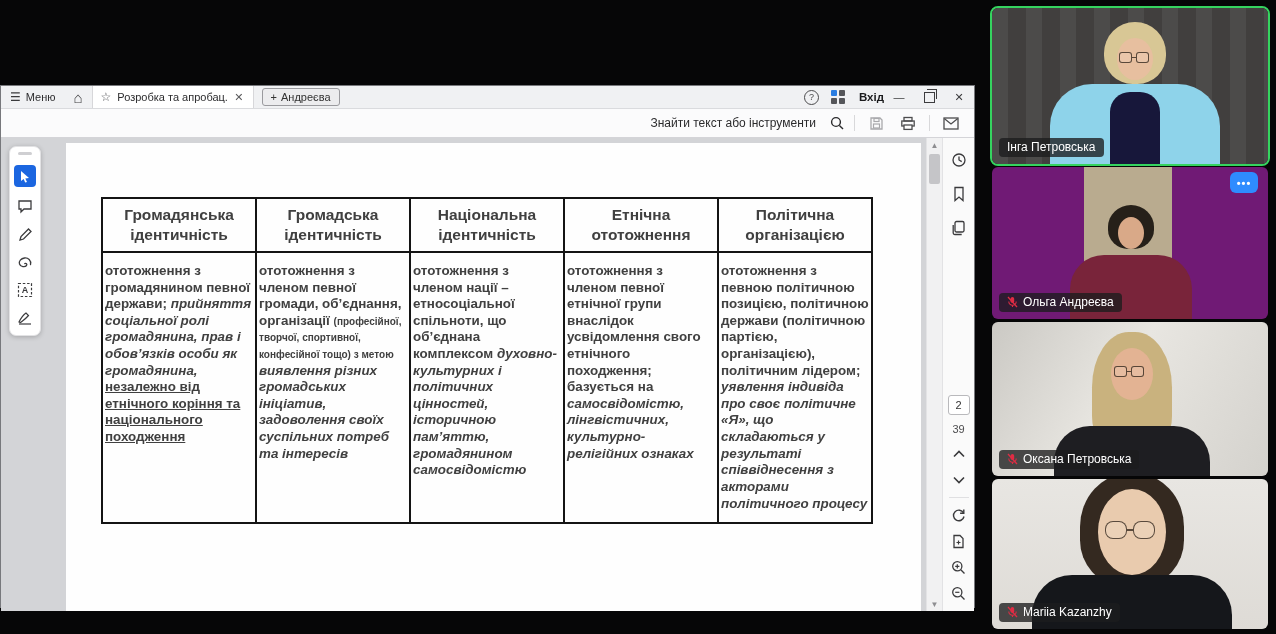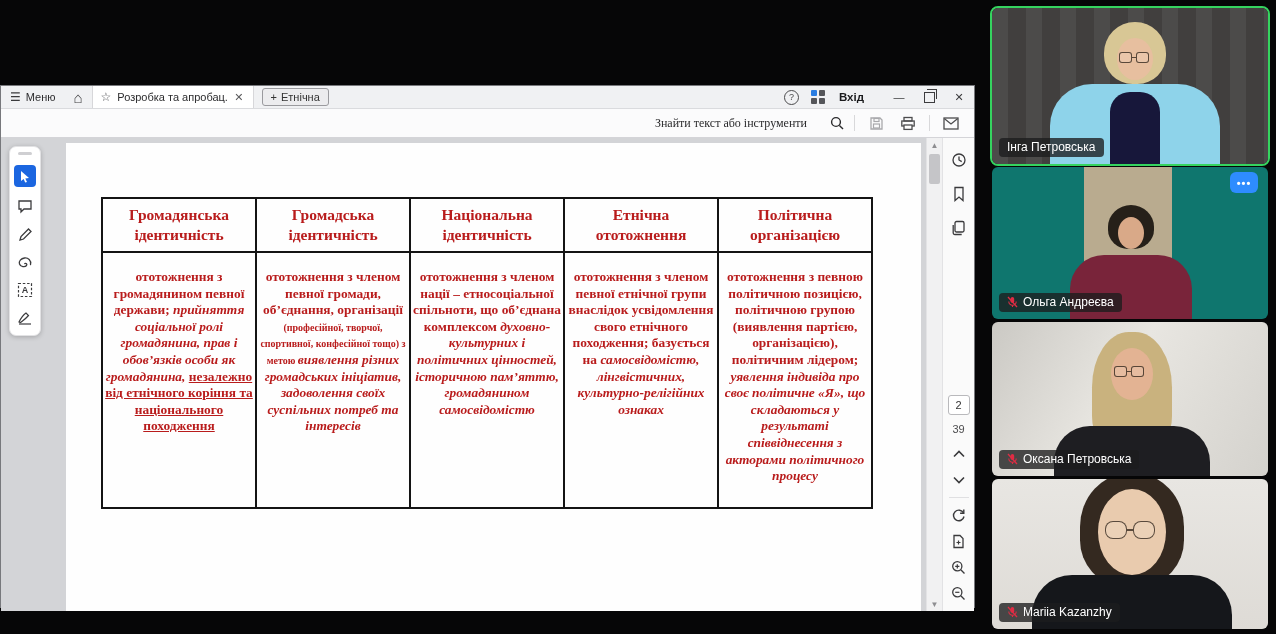--- a/index.html
+++ b/index.html
@@ -18,38 +18,38 @@
   .tab-active{background:#fff;border-left:1px solid #d7d7da;border-right:1px solid #d7d7da;display:flex;align-items:center;gap:6px;padding:0 8px;max-width:170px;}
   .tab-title{white-space:nowrap;overflow:hidden;max-width:110px;}
   .tab-close{color:#5a5a5c;font-size:11px;padding:0 1px;cursor:pointer;}
   .star{color:#55565a;font-size:12px;}
   .newtab-btn{display:flex;align-items:center;gap:4px;margin:2px 0 2px 8px;padding:0 8px;border:1px solid #9a9a9e;border-radius:3px;background:#ececee;color:#333;align-self:center;height:16px;cursor:pointer;}
   .tabbar-right{margin-left:auto;display:flex;align-items:center;}
   .help-icon{width:13px;height:13px;border:1.3px solid #4a4a4c;border-radius:50%;font-size:9px;display:flex;align-items:center;justify-content:center;color:#4a4a4c;margin-right:12px;cursor:pointer;}
   .apps-grid{width:14px;height:14px;position:relative;display:grid;grid-template-columns:6px 6px;grid-template-rows:6px 6px;gap:2px;margin-right:14px;cursor:pointer;}
   .apps-grid i{background:#55565a;border-radius:1px;}
   .apps-grid i.blue{background:#2a7de1;}
-  .signin{font-weight:bold;font-size:11.5px;color:#1b1b1d;margin-right:20px;cursor:pointer;}
+  .signin{font-weight:bold;font-size:11.5px;color:#1b1b1d;cursor:pointer;}
   .winbtn{width:30px;height:22px;display:flex;align-items:center;justify-content:center;color:#3c3c3e;font-size:11px;cursor:pointer;}
   .restore-box{width:9px;height:9px;border:1px solid #3c3c3e;position:relative;}
   .restore-box::before{content:"";position:absolute;left:2px;top:-4px;width:9px;height:9px;border-top:1px solid #3c3c3e;border-right:1px solid #3c3c3e;}
   
   .menubar{height:28px;background:#fbfbfc;border-bottom:1px solid #d4d4d8;display:flex;align-items:center;padding:0 12px;font-size:12px;color:#2a2a2c;}
   .menu-item{margin-right:28px;cursor:pointer;white-space:nowrap;}
   .menubar-right{margin-left:auto;display:flex;align-items:center;gap:10px;}
-  .search-box{display:flex;align-items:center;gap:23px;color:#2a2a2c;cursor:pointer;font-family:Liberation Serif, serif;}
+  .search-box{display:flex;align-items:center;gap:14px;color:#2a2a2c;cursor:pointer;}
   .vdiv{width:1px;height:16px;background:#d8d8da;}
   .tool-ic{display:flex;align-items:center;justify-content:center;width:22px;height:22px;cursor:pointer;}
   
   .docarea{position:relative;width:973px;height:473px;background:#d3d4d7;overflow:hidden;}
-  .page{position:absolute;left:65px;top:5px;width:855px;height:468px;background:#fefefe;font-family:Liberation Serif, serif;color:#b91c1c;}
+  .page{position:absolute;left:65px;top:5px;width:855px;height:468px;background:#fefefe;font-family:Liberation Sans, sans-serif;color:#404040;}
   table.idt{border-collapse:collapse;margin:54px 0 0 35px;table-layout:fixed;width:770px;}
   table.idt th,table.idt td{border:2px solid #141414;width:154px;box-sizing:border-box;}
   table.idt th{height:54px;font-size:15.5px;font-weight:700;text-align:center;vertical-align:middle;line-height:1.3;}
-  table.idt td{height:256px;vertical-align:top;text-align:center;padding:16px 2px;font-size:13.4px;line-height:1.24;}
+  table.idt td{height:256px;vertical-align:top;padding:10px 2px;font-size:13.4px;line-height:1.24;}
   .seg-b{font-weight:700;}
   .seg-bs{font-weight:700;font-size:10px;}
   .seg-bi{font-weight:700;font-style:italic;}
   .seg-bu{font-weight:700;text-decoration:underline;}
   
   .floattools{position:absolute;left:8px;top:8px;width:30px;background:#fff;border:1px solid #e2e2e4;border-radius:7px;box-shadow:0 1px 5px rgba(0,0,0,.22);display:flex;flex-direction:column;align-items:center;padding:5px 0 8px;gap:10px;}
   .drag-handle{width:14px;height:3px;border-radius:2px;background:#cfcfd2;}
   .tool-select{width:22px;height:22px;border-radius:4px;background:#1b66e0;display:flex;align-items:center;justify-content:center;cursor:pointer;}
   .ftool{width:20px;height:18px;display:flex;align-items:center;justify-content:center;cursor:pointer;color:#3c3c3e;}
   
@@ -88,21 +88,21 @@
     <div class="seg">
       <span class="home-glyph">⌂</span>
     </div>
     <div class="tab-active">
       <span class="star">☆</span>
       <span class="tab-title">Розробка та апробац...</span>
       <span class="tab-close">✕</span>
     </div>
     <div class="newtab-btn">
       <span>+</span>
-      <span>Етнічна</span>
+      <span>Андреєва</span>
     </div>
     <div class="tabbar-right">
       <span class="help-icon">?</span>
       <span class="apps-grid">
           <i class="blue"></i>
           <i></i>
           <i></i>
           <i></i>
         </span>
       <span class="signin">Вхід</span>
@@ -160,21 +160,21 @@
               <th>Етнічна ототожнення</th>
               <th>Політична організацією</th>
             </tr>
           </thead>
         <tbody>
             <tr>
               <td><span class="seg-b">ототожнення з громадянином певної держави; </span><span class="seg-bi">прийняття соціальної ролі громадянина, прав і обов’язків особи як громадянина, </span><span class="seg-bu">незалежно від етнічного коріння та національного походження</span></td>
               <td><span class="seg-b">ототожнення з членом певної громади, об’єднання, організації </span><span class="seg-bs">(професійної, творчої, спортивної, конфесійної тощо) з метою </span><span class="seg-bi">виявлення різних громадських ініціатив, задоволення своїх суспільних потреб та інтересів</span></td>
               <td><span class="seg-b">ототожнення з членом нації – етносоціальної спільноти, що об’єднана комплексом </span><span class="seg-bi">духовно-культурних і політичних цінностей, історичною пам’яттю, громадянином самосвідомістю</span></td>
               <td><span class="seg-b">ототожнення з членом певної етнічної групи внаслідок усвідомлення свого етнічного походження; базується на </span><span class="seg-bi">самосвідомістю, лінгвістичних, культурно-релігійних ознаках</span></td>
-              <td><span class="seg-b">ототожнення з певною політичною позицією, політичною групою (виявлення партією, організацією), політичним лідером; </span><span class="seg-bi">уявлення індивіда про своє політичне «Я», що складаються у результаті співвіднесення з акторами політичного процесу</span></td>
+              <td><span class="seg-b">ототожнення з певною політичною позицією, політичною держави (політичною партією, організацією), політичним лідером; </span><span class="seg-bi">уявлення індивіда про своє політичне «Я», що складаються у результаті співвіднесення з акторами політичного процесу</span></td>
             </tr>
           </tbody>
       </table>
 
     </div>
 
     <div class="floattools">
       <div class="drag-handle"></div>
       <div class="tool-select">
         <svg width="12" height="13" viewBox="0 0 12 13">
@@ -290,21 +290,21 @@
     <div class="torso" style="left:58px;top:76px;width:170px;height:80px;border-radius:42px 42px 0 0;background:#8ed3ea;"></div>
     <div class="shirt" style="left:118px;top:84px;width:50px;height:72px;border-radius:20px 20px 0 0;background:#17173a;"></div>
   </div>
   <div class="nametag">
     <span>Інга Петровська</span>
   </div>
 </div>
 
 <div class="more-btn">•••</div>
 
-<div class="tile" style="top:167px;height:152px;background:#0f766e;">
+<div class="tile" style="top:167px;height:152px;background:#701a75;">
   <div class="person">
     <div class="panelbg" style="left:92px;top:0;width:88px;height:152px;background:#b9ab8f;"></div>
     <div class="hair" style="left:116px;top:38px;width:46px;height:44px;border-radius:50% 50% 44% 44%;background:#262019;"></div>
     <div class="face" style="left:126px;top:50px;width:26px;height:32px;border-radius:50%;background:#d9a988;"></div>
     <div class="torso" style="left:78px;top:88px;width:122px;height:64px;border-radius:34px 34px 0 0;background:#79243a;"></div>
   </div>
   <div class="nametag">
     <svg width="11" height="12" viewBox="0 0 11 12">
         <rect x="3.6" y="1" width="3.6" height="6" rx="1.8" fill="#e02c44"></rect>
         <path d="M1.8 5.5 a3.7 3.7 0 0 0 7.4 0 M5.5 9.2 V11" fill="none" stroke="#e02c44" stroke-width="1.1"></path>

